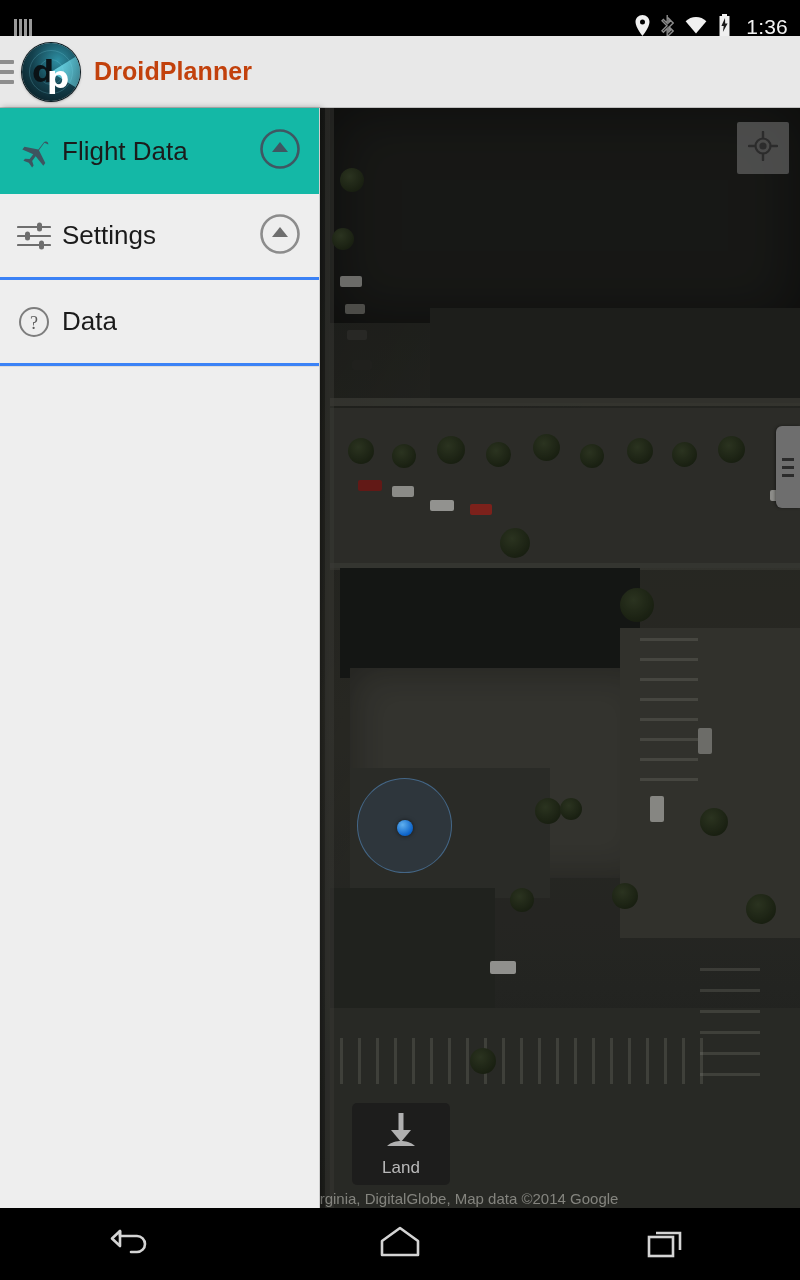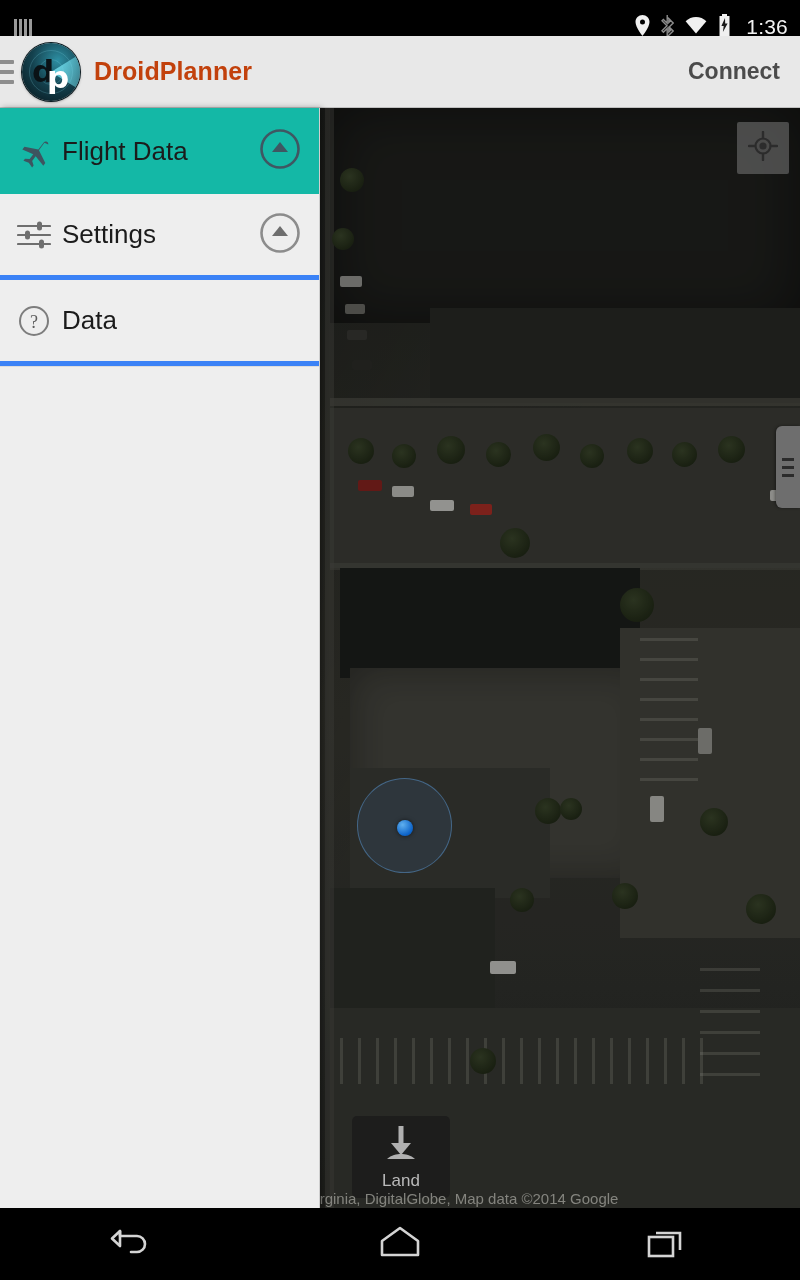--- a/index.html
+++ b/index.html
@@ -127,21 +127,21 @@
   .drawer-tab {
     position:absolute; right:0; top:318px; width:24px; height:82px;
     background:#6e6e6e; border-radius:6px 0 0 6px;
     display:flex; flex-direction:column; justify-content:center; align-items:center; gap:5px;
     box-shadow:-1px 0 3px rgba(0,0,0,.4);
   }
   .drawer-tab i { display:block; width:12px; height:3px; background:#2b2b2b; }
 
   
   .mode-bar {
-    position:absolute; left:352px; bottom:10px; display:flex; gap:12px;
+    position:absolute; left:352px; bottom:23px; display:flex; gap:12px;
   }
   .mode-btn {
     width:98px; height:82px; border-radius:5px; background:rgba(26,26,26,.80);
     display:flex; flex-direction:column; align-items:center; justify-content:center; gap:3px;
   }
   .mode-btn .mlabel { font-size:17px; color:#b9b9b9; }
 
   .attribution {
     position:absolute; left:0; bottom:1px; width:800px; text-align:center;
     font-size:15px; color:#8e8e88; opacity:.9; white-space:nowrap;
@@ -152,21 +152,21 @@
   }
 
   
   .drawer {
     position:absolute; top:108px; left:0; width:320px; height:1100px;
     background:#eeeeee; border-right:1px solid #cfcfcf;
     box-shadow:2px 0 6px rgba(0,0,0,.35);
   }
   .nav-item {
     position:relative; height:86px; display:flex; align-items:center;
-    padding:0 0 0 12px; border-bottom:5px solid #3b82f6;
+    padding:0 0 0 12px; border-bottom:3px solid #3b82f6;
   }
   .nav-item.selected { background:#14b8a6; border-bottom:none; }
   .nav-icon { width:44px; flex:0 0 44px; display:flex; align-items:center; justify-content:center; }
   .nav-label { font-size:26px; color:#1b1b1b; margin-left:6px; }
   .nav-expand { position:absolute; right:18px; top:50%; transform:translateY(-50%); }
   .nav-spacer { border-bottom:1px solid #dcdcdc; height:0; }
 
   
   .navbar {
     position:absolute; left:0; bottom:0; width:800px; height:72px; background:#000;
@@ -221,21 +221,20 @@
         <i></i>
     </div>
     <div class="logo">
       <span class="sweep"></span>
       <span class="ring r1"></span>
         <span class="ring r2"></span>
       <span class="dd">d</span>
       <span class="pp">p</span>
     </div>
     <div class="app-title">DroidPlanner</div>
-    <div class="connect-btn">Connect</div>
   </div>
 
   <div class="map">
     <div class="map-canvas">
       <div class="map-base"></div>
       <div class="blk rooftop-a"></div>
       <div class="blk lot-a"></div>
       <div class="blk rooftop-b"></div>
       <div class="blk road-h"></div>
       <div class="blk road-h2"></div>

